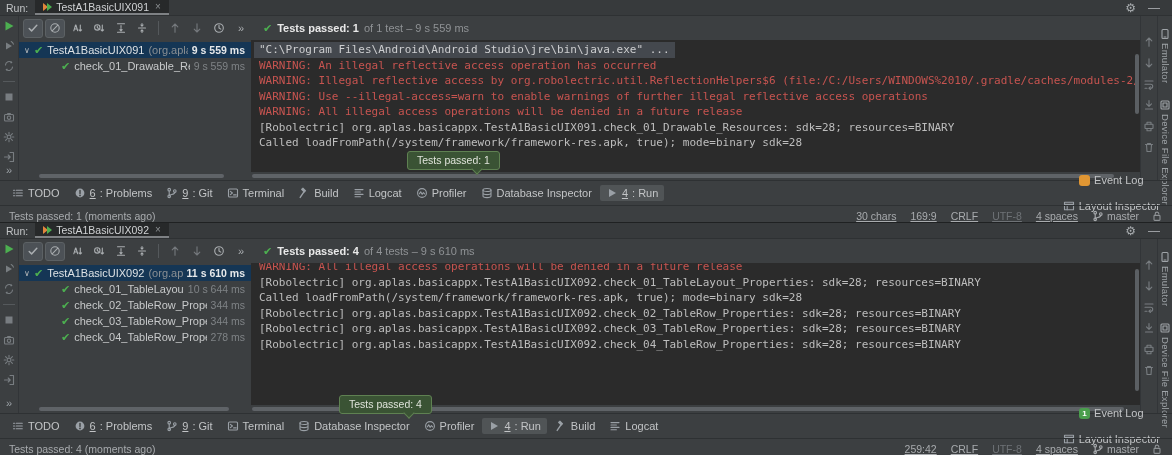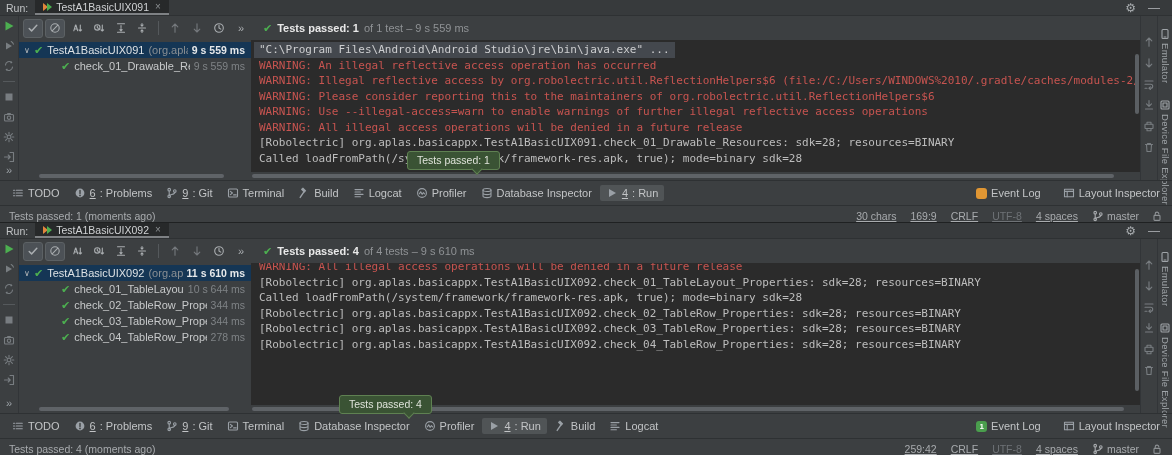--- a/index.html
+++ b/index.html
@@ -86,21 +86,21 @@
   .vtab .ic { color:#9fa4a8; }
 
   
   .twbar { height:21px; border-top:1px solid #2e3133; display:flex; align-items:center; padding:12px 6px; }
   .twleft { display:flex; align-items:center; gap:2px; }
   .tbtn { display:flex; align-items:center; gap:4px; padding:2px 6px; border-radius:2px; color:#c2c4c6; white-space:nowrap; }
   .tbtn .ic { display:inline-flex; color:#9aa0a6; }
   .tbtn.active { background:#505456; }
   .bpre { text-decoration:underline; }
   .bpre:empty { display:none; }
-  .twright { margin-left:auto; display:flex; align-items:center; gap:10px; }
+  .twright { margin-left:auto; display:flex; align-items:center; gap:10px;flex-direction:column; }
   .badge { min-width:11px; height:11px; border-radius:3px; display:inline-flex; align-items:center; justify-content:center; font-size:8px; font-weight:bold; color:#fff; position:relative; }
   .p0 .badge { background:#e09633; }
   .p1 .badge { background:#4a9e4d; }
   .badge::after { content:""; position:absolute; left:1px; bottom:-2px; width:0; height:0; border-left:3px solid transparent; border-right:3px solid transparent; border-top:3px solid inherit; }
 
   .statusbar { height:17px; border-top:1px solid #2e3133; display:flex; align-items:flex-end; padding:0 9px; color:#a8abae; font-size:10.5px; }
   .stleft { white-space:nowrap; }
   .stright { margin-left:auto; display:flex; align-items:center; gap:14px; }
   .stitem { white-space:nowrap;text-decoration:underline; }
   .stitem.dimm { color:#6e7276; }
@@ -305,21 +305,20 @@
                 </span>
               <span class="ttime">9 s 559 ms</span>
             </div>
           </div>
         <div class="console">
           <div>
 
           <div class="cline cmd">"C:\Program Files\Android\Android Studio\jre\bin\java.exe" ...</div>
                 <div class="cline warn">WARNING: An illegal reflective access operation has occurred</div>
                 <div class="cline warn">WARNING: Illegal reflective access by org.robolectric.util.ReflectionHelpers$6 (file:/C:/Users/WINDOWS%2010/.gradle/caches/modules-2/files-2.</div>
-                <div class="cline warn">WARNING: Please consider reporting this to the maintainers of org.robolectric.util.ReflectionHelpers$6</div>
                 <div class="cline warn">WARNING: Use --illegal-access=warn to enable warnings of further illegal reflective access operations</div>
                 <div class="cline warn">WARNING: All illegal access operations will be denied in a future release</div>
                 <div class="cline">[Robolectric] org.aplas.basicappx.TestA1BasicUIX091.check_01_Drawable_Resources: sdk=28; resources=BINARY</div>
                 <div class="cline">Called loadFromPath(/system/framework/framework-res.apk, true); mode=binary sdk=28</div>
               </div>
           <span class="vthumb"></span>
         </div>
       </div>
 
       <div class="hscroll">

